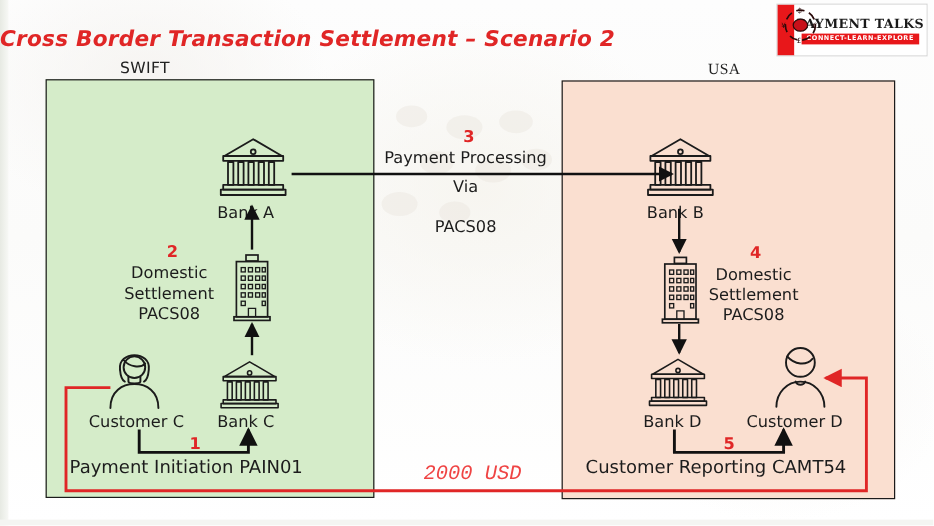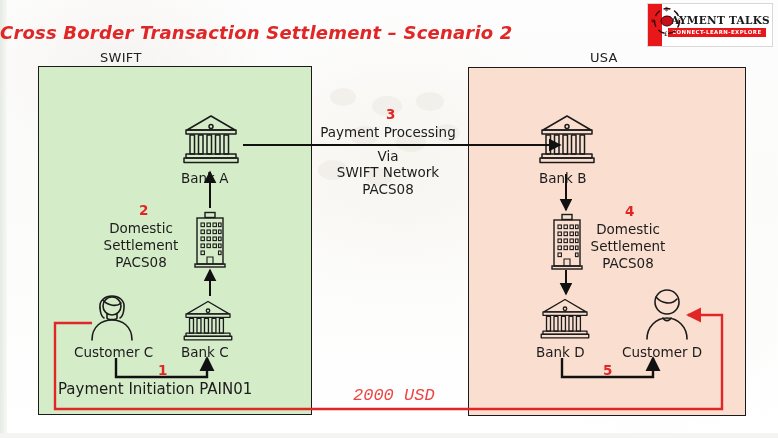--- a/index.html
+++ b/index.html
@@ -40,21 +40,21 @@
   .logo-tag{margin-top:2px;background:#e8171a;color:#fff;font-size:5.4px;font-weight:700;
             letter-spacing:.45px;padding:1.5px 4px;white-space:nowrap;}
 
   
   .panel{position:absolute;border:1.6px solid #1b1b1b;}
   #panel-india{left:38px;top:66px;width:272px;height:347px;background:#d5ecc9;}
   #panel-usa{left:468px;top:67px;width:276px;height:347px;background:#fadfd0;}
 
   .region-label{position:absolute;font-size:13px;color:#222;letter-spacing:.3px;}
   #label-india{left:100px;top:50px;}
-  #label-usa{left:590px;top:50px;}
+  #label-usa{left:590px;top:50px;font-family:Liberation Serif, serif;}
 
   
   .node-label{position:absolute;font-size:13.5px;color:#1c1c1c;white-space:nowrap;}
 
   
   .step-num{position:absolute;color:#e02626;font-size:13.5px;font-weight:600;}
   .caption{position:absolute;font-size:13.5px;color:#1c1c1c;text-align:center;
            line-height:16.5px;white-space:nowrap;}
   .caption-l{position:absolute;font-size:15px;color:#1c1c1c;white-space:nowrap;}
 
@@ -283,25 +283,25 @@
   <div class="caption-l" style="left:58px;top:380px;">Payment Initiation PAIN01</div>
 
   <div class="step-num" style="left:139px;top:202px;">2</div>
   <div class="caption" style="left:95px;top:220px;width:92px;">Domestic</div>
   <div class="caption" style="left:95px;top:237px;width:92px;">Settlement</div>
   <div class="caption" style="left:95px;top:254px;width:92px;">PACS08</div>
 
   <div class="step-num" style="left:386px;top:106px;">3</div>
   <div class="caption" style="left:291px;top:148px;width:194px;">Via</div>
   <div class="caption" style="left:291px;top:124px;width:194px;">Payment Processing</div>
-  <div class="caption" style="left:291px;top:164px;width:194px;">SWIFT Network</div>
   <div class="caption" style="left:291px;top:181px;width:194px;">PACS08</div>
 
   <div class="step-num" style="left:625px;top:203px;">4</div>
   <div class="caption" style="left:582px;top:221px;width:92px;">Domestic</div>
   <div class="caption" style="left:582px;top:238px;width:92px;">Settlement</div>
   <div class="caption" style="left:582px;top:255px;width:92px;">PACS08</div>
 
   <div class="step-num" style="left:603px;top:362px;">5</div>
+  <div class="caption-l" style="left:488px;top:380px;">Customer Reporting CAMT54</div>
 
   <div class="amount" style="left:353px;top:386px;">2000 USD</div>
 
 </div>
 
 </body></html>

